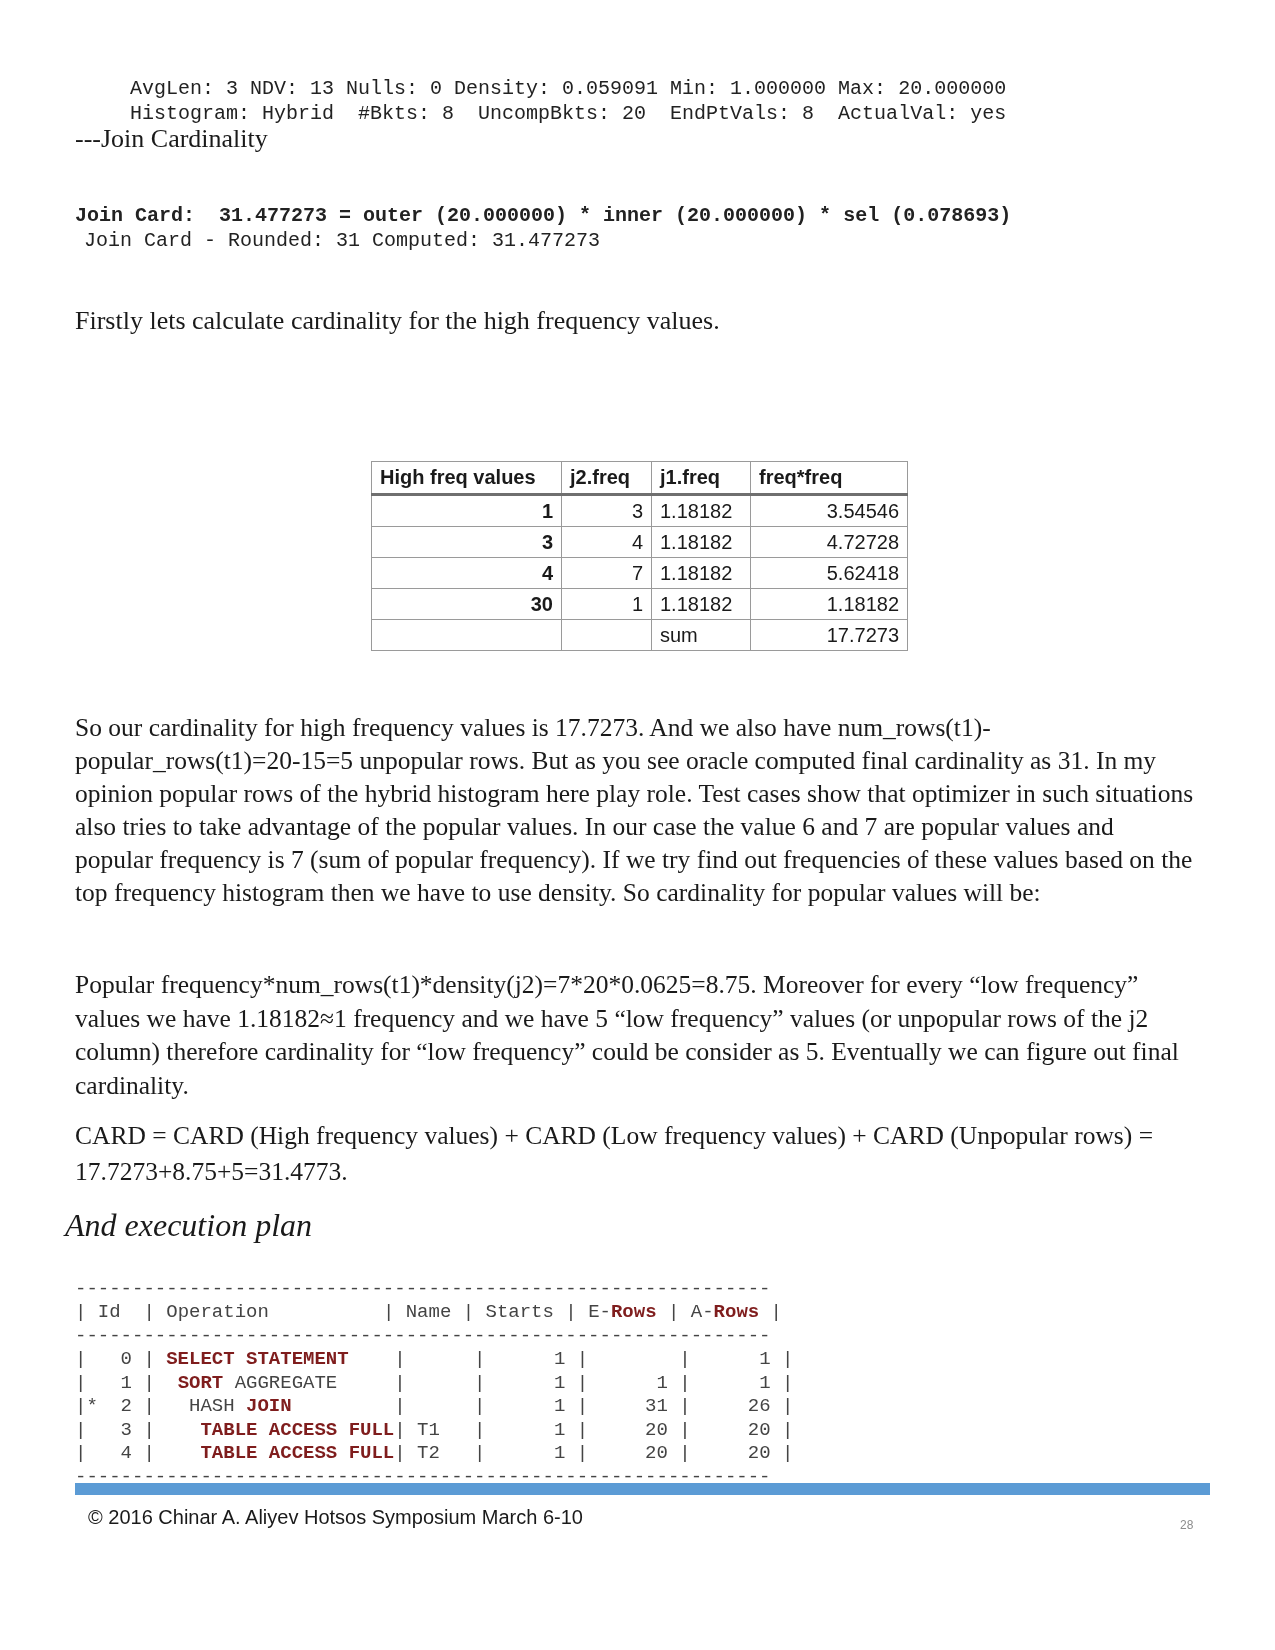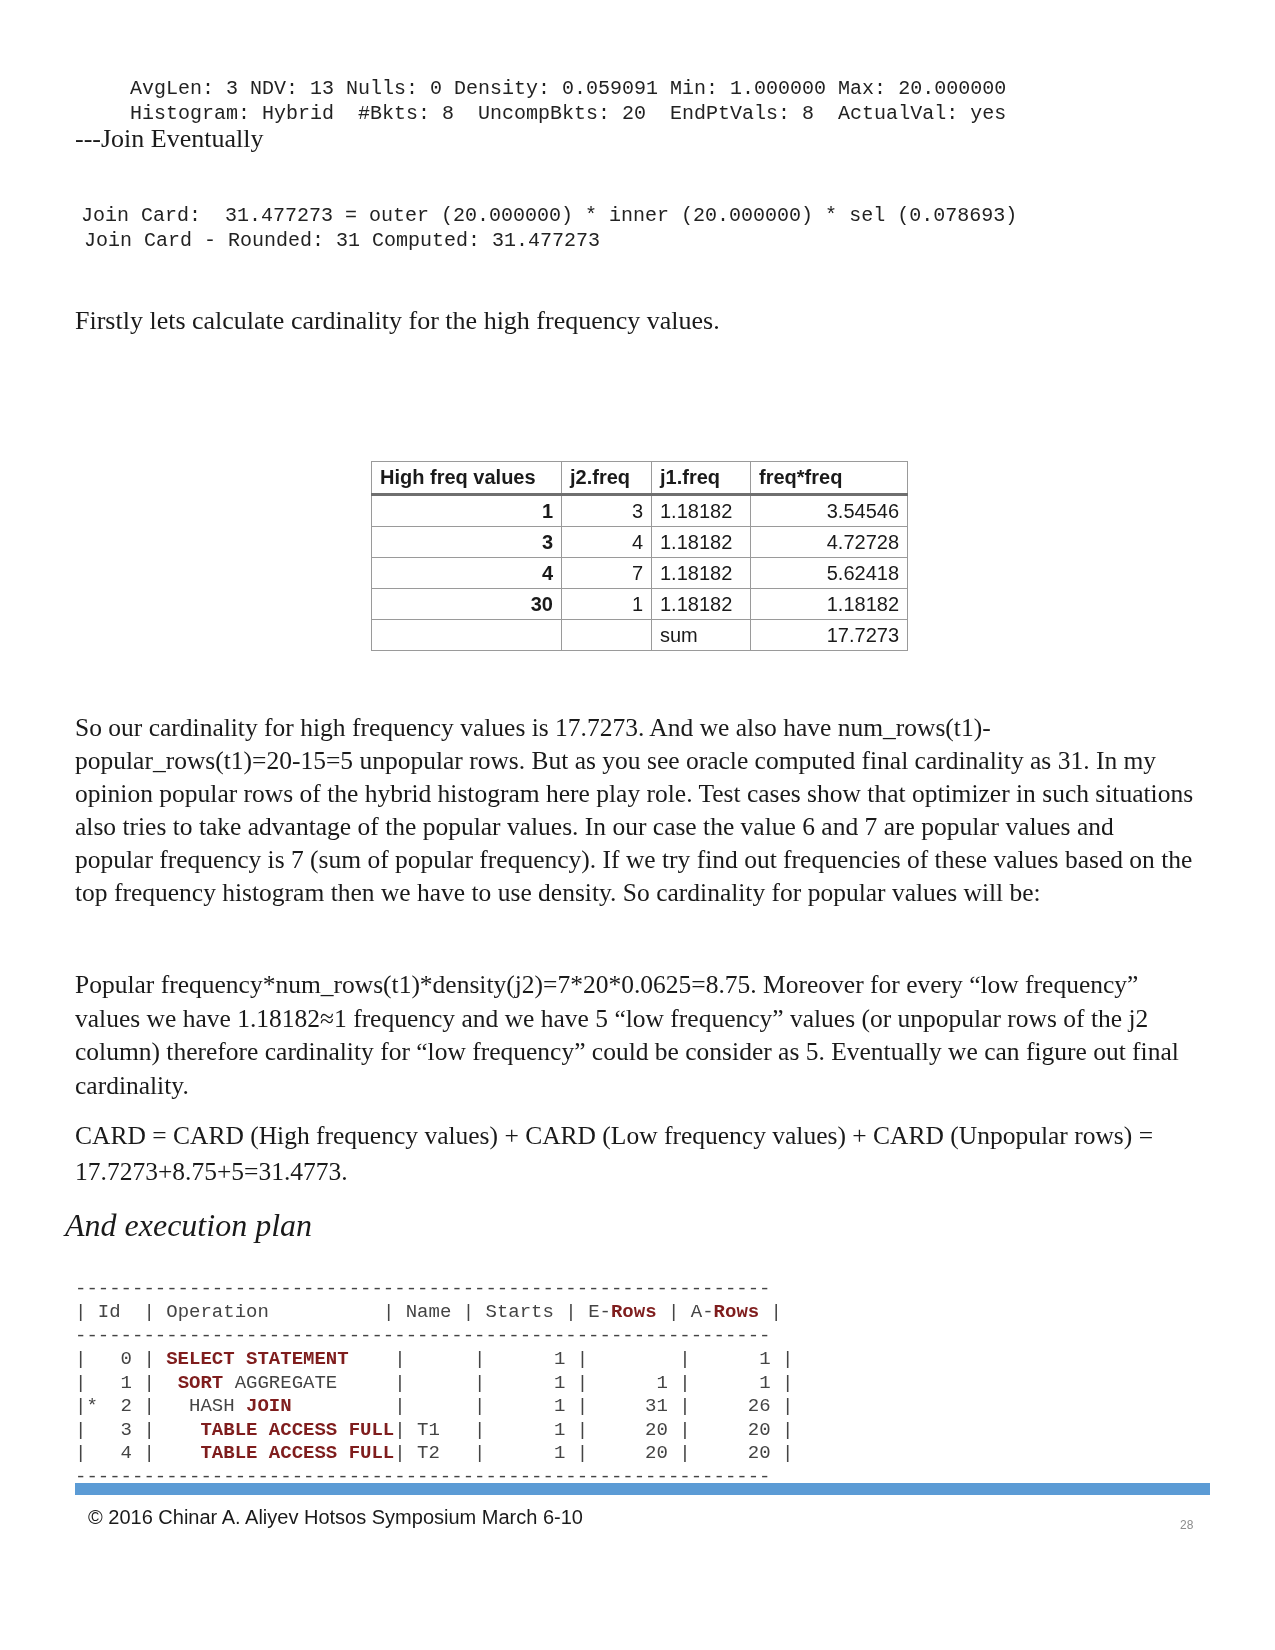--- a/index.html
+++ b/index.html
@@ -26,24 +26,24 @@
   .blue-bar { background: #5b9bd5; height: 12px; }
   .footer { font-size: 20px; color: #1a1a1a; }
   .page-num { font-size: 12px; color: #8c8c8c; margin-top: 11px; }
 </style>
 </head>
 <body>
 
 <div class="abs mono" style="left:130px; top:76px;">AvgLen: 3 NDV: 13 Nulls: 0 Density: 0.059091 Min: 1.000000 Max: 20.000000</div>
 <div class="abs mono" style="left:130px; top:101px;">Histogram: Hybrid  #Bkts: 8  UncompBkts: 20  EndPtVals: 8  ActualVal: yes</div>
 
-<div class="abs serif heading" style="left:75px; top:124px;">---Join Eventually</div>
+<div class="abs serif heading" style="left:75px; top:124px;">---Join Cardinality</div>
 
 <div class="abs mono" style="left:75px; top:178px;"><span>  </span></div>
-<div class="abs mono" style="left:81px; top:203px;">Join Card:  31.477273 = outer (20.000000) * inner (20.000000) * sel (0.078693)</div>
+<div class="abs mono" style="left:75px; top:203px;font-weight:bold;">Join Card:  31.477273 = outer (20.000000) * inner (20.000000) * sel (0.078693)</div>
 <div class="abs mono" style="left:75px; top:228px;margin-left:9px;">Join Card - Rounded: 31 Computed: 31.477273</div>
 
 <div class="abs serif" style="left:75px; top:306px; font-size:26px;">Firstly lets calculate cardinality for the high frequency values.</div>
 
 <table class="abs freq" style="left:371px; top:461px; width:537px;">
   <thead>
     <tr>
       <th style="width:173px;">High freq values</th>
       <th style="width:73px;">j2.freq</th>
       <th style="width:82px;">j1.freq</th>

